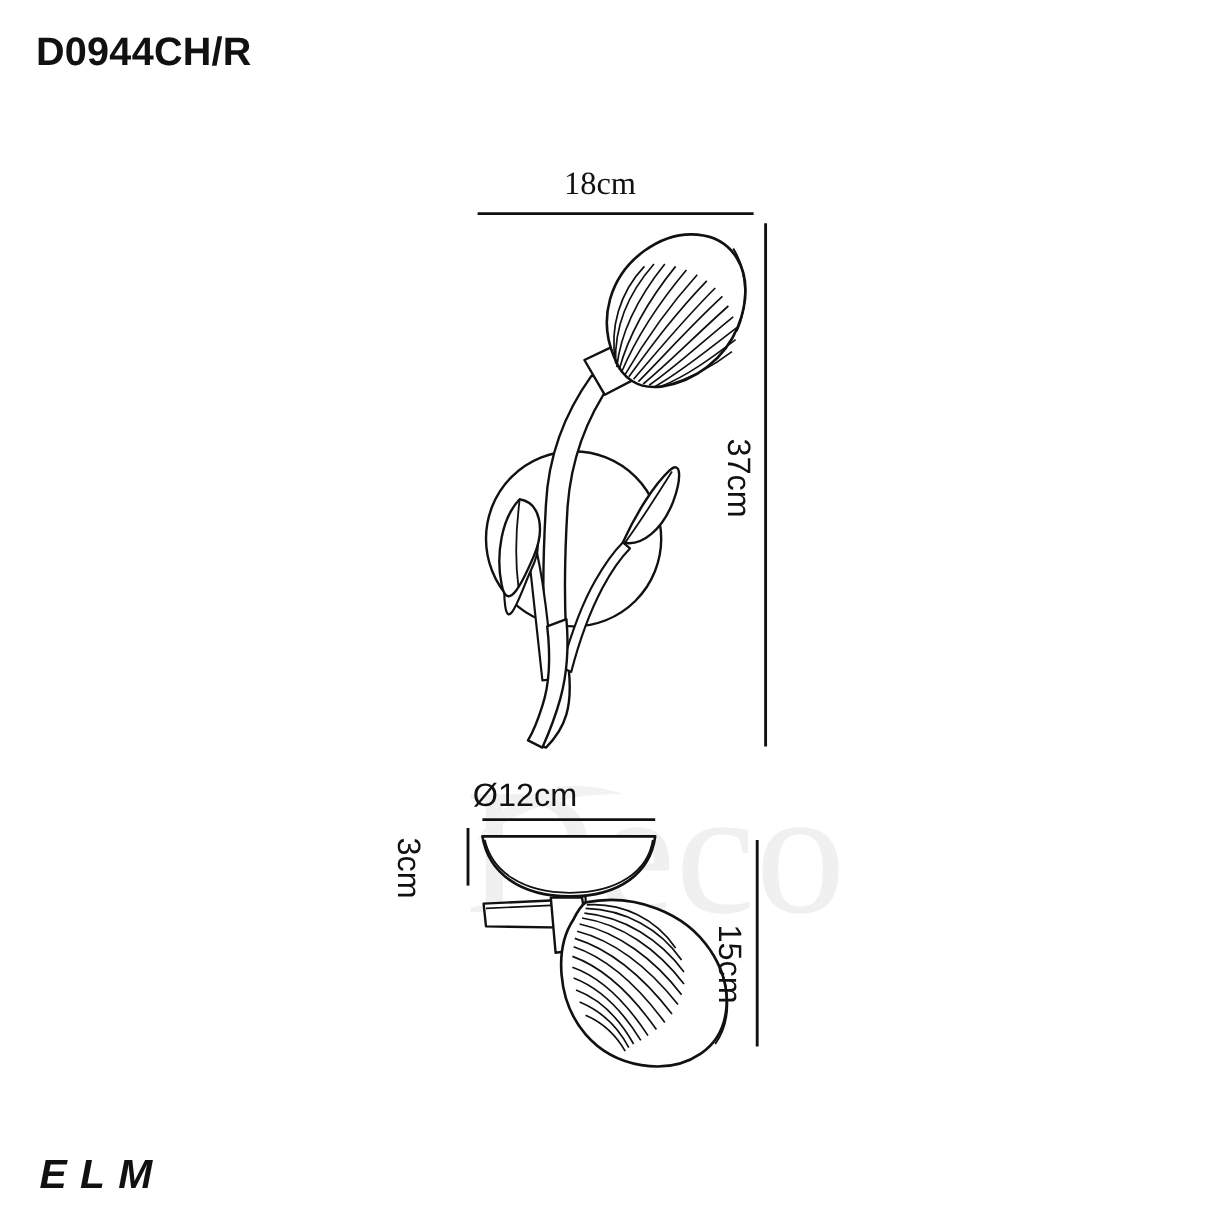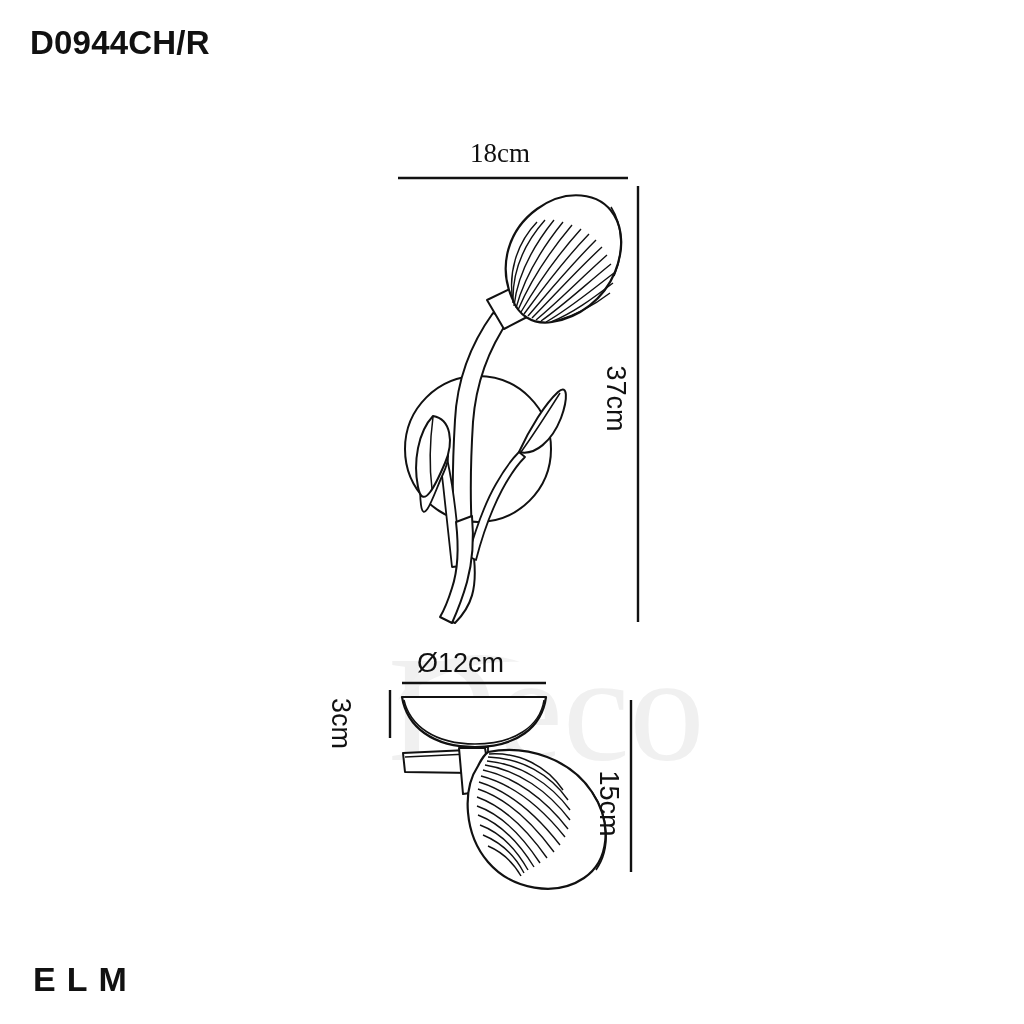--- a/index.html
+++ b/index.html
@@ -39,20 +39,21 @@
   .brand-logo {
     position: absolute;
     left: 33px;
     top: 962px;
     font-size: 34px;
     font-weight: 700;
     letter-spacing: 11px;
     line-height: 1;
     color: #111111;
     white-space: nowrap;
+    font-style: italic;
   }
 
   .dim-label {
     position: absolute;
     font-size: 27px;
     font-weight: 400;
     line-height: 1;
     color: #111111;
     white-space: nowrap;
   }
@@ -235,21 +236,21 @@
         </g>
         <path d="M 592 792 C 609 816 611 849 596 870" fill="none" stroke="#111111" stroke-width="1.6"></path>
       </g>
     </g>
   </svg>
 
   <div class="dim-label" style="left:470px; top:140px;font-family:Liberation Serif, serif;">18cm</div>
 
   <div class="dim-label vertical" style="left:615px; top:385px; width:90px; text-align:center; margin-left:-45px;">37cm</div>
 
-  <div class="dim-label" style="left:417px; top:650px;">Ø12cm</div>
+  <div class="dim-label" style="left:394px; top:650px;">Ø12cm</div>
 
   <div class="dim-label vertical" style="left:340px; top:710px; width:80px; text-align:center; margin-left:-40px;">3cm</div>
 
   <div class="dim-label vertical" style="left:608px; top:790px; width:90px; text-align:center; margin-left:-45px;">15cm</div>
 
   <div class="brand-logo">ELM</div>
 
 </div>
 
 </body></html>

